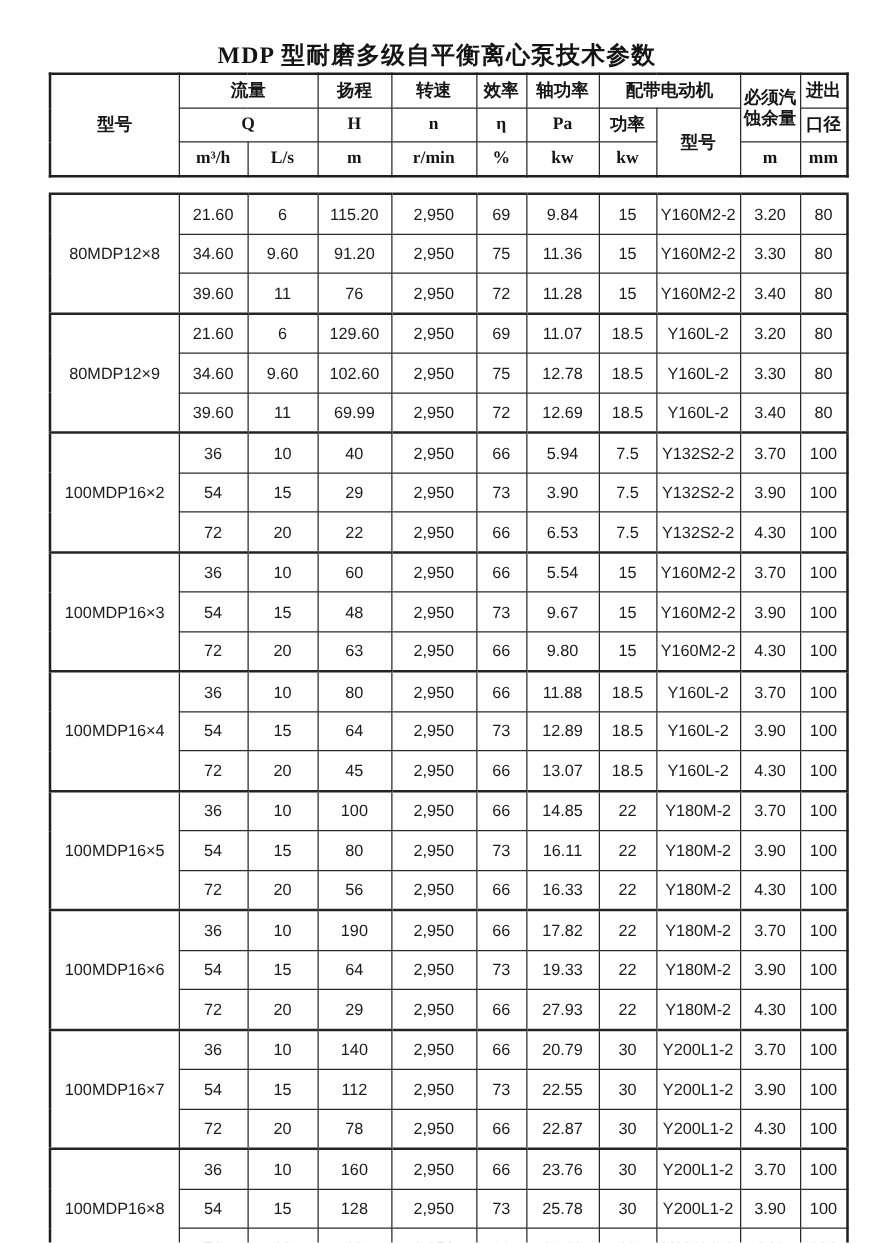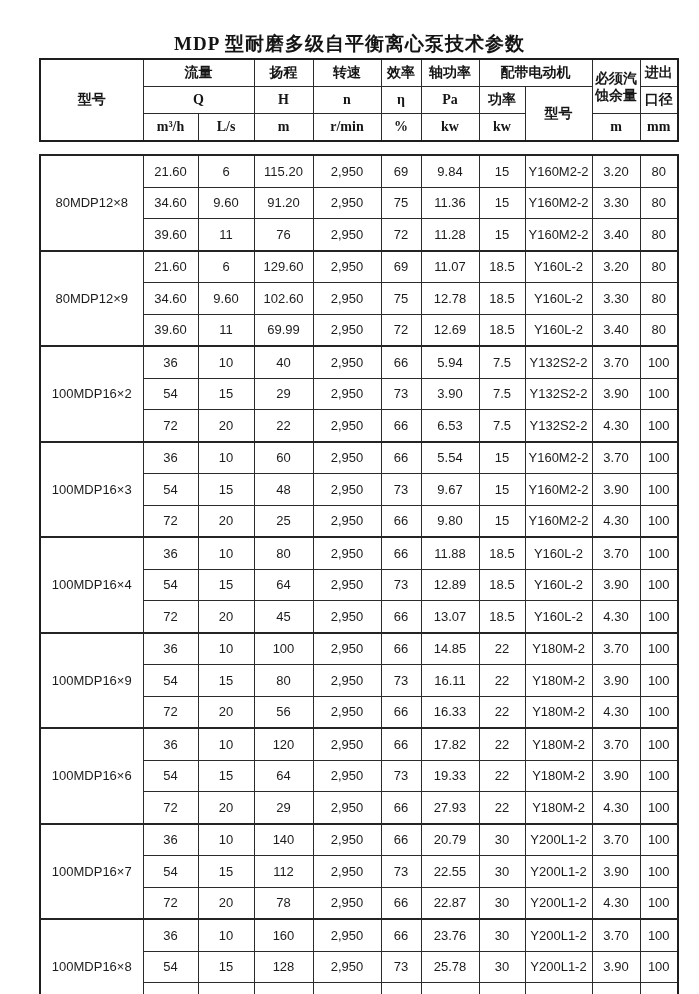--- a/index.html
+++ b/index.html
@@ -266,21 +266,21 @@
         <td>73</td>
         <td>9.67</td>
         <td>15</td>
         <td>Y160M2-2</td>
         <td>3.90</td>
         <td>100</td>
       </tr>
       <tr>
         <td>72</td>
         <td>20</td>
-        <td>25</td>
+        <td>63</td>
         <td>2,950</td>
         <td>66</td>
         <td>9.80</td>
         <td>15</td>
         <td>Y160M2-2</td>
         <td>4.30</td>
         <td>100</td>
       </tr>
       <tr class="group-start">
         <td rowspan="3" class="model-cell">100MDP16×4</td>
@@ -313,21 +313,21 @@
         <td>45</td>
         <td>2,950</td>
         <td>66</td>
         <td>13.07</td>
         <td>18.5</td>
         <td>Y160L-2</td>
         <td>4.30</td>
         <td>100</td>
       </tr>
       <tr class="group-start">
-        <td rowspan="3" class="model-cell">100MDP16×9</td>
+        <td rowspan="3" class="model-cell">100MDP16×5</td>
         <td>36</td>
         <td>10</td>
         <td>100</td>
         <td>2,950</td>
         <td>66</td>
         <td>14.85</td>
         <td>22</td>
         <td>Y180M-2</td>
         <td>3.70</td>
         <td>100</td>
@@ -353,21 +353,21 @@
         <td>16.33</td>
         <td>22</td>
         <td>Y180M-2</td>
         <td>4.30</td>
         <td>100</td>
       </tr>
       <tr class="group-start">
         <td rowspan="3" class="model-cell">100MDP16×6</td>
         <td>36</td>
         <td>10</td>
-        <td>120</td>
+        <td>190</td>
         <td>2,950</td>
         <td>66</td>
         <td>17.82</td>
         <td>22</td>
         <td>Y180M-2</td>
         <td>3.70</td>
         <td>100</td>
       </tr>
       <tr>
         <td>54</td>

